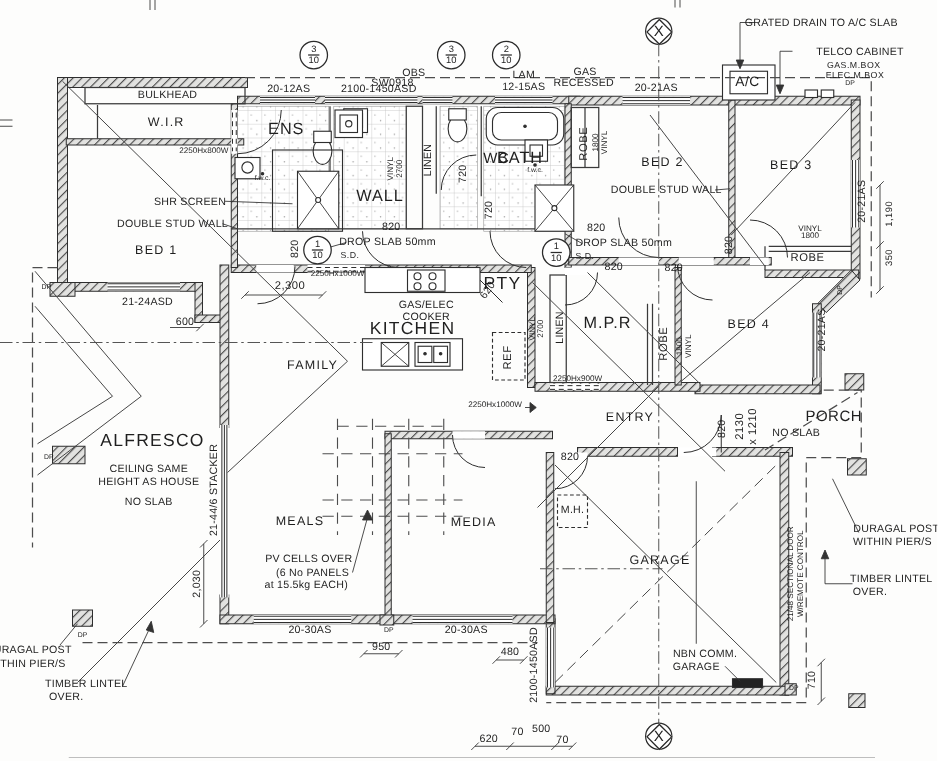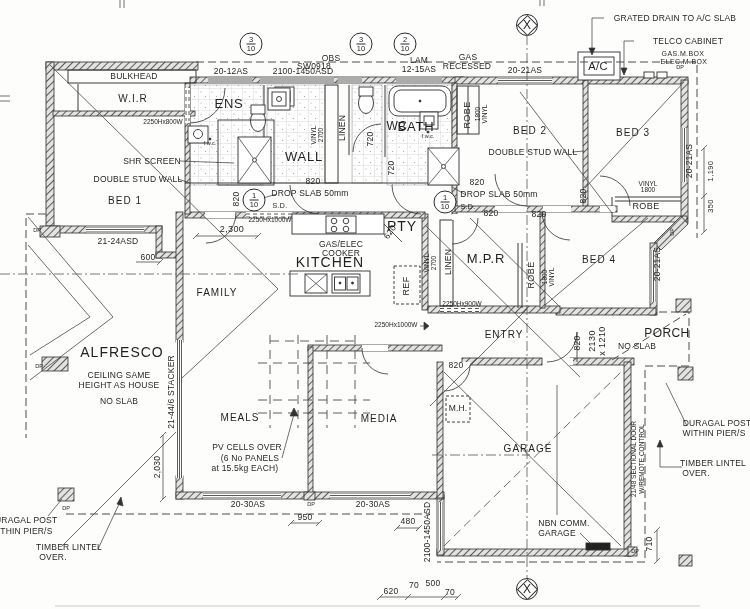--- a/index.html
+++ b/index.html
@@ -326,21 +326,21 @@
 <div class="lbl f13" style="left:229px;top:103px">ENS</div>
 <div class="lbl f13" style="left:304px;top:156px">WALL</div>
 <div class="lbl f12" style="left:369px;top:126px">WC</div>
 <div class="lbl f13" style="left:416px;top:126px">BATH</div>
 <div class="lbl f15" style="left:125px;top:201px">BED 1</div>
 <div class="lbl f15" style="left:530px;top:131px">BED 2</div>
 <div class="lbl f15" style="left:633px;top:133px">BED 3</div>
 <div class="lbl f15" style="left:599px;top:260px">BED 4</div>
 <div class="lbl f14" style="left:330px;top:262px">KITCHEN</div>
 <div class="lbl f14" style="left:402px;top:226px">PTY</div>
-<div class="lbl f15" style="left:217px;top:293px">FAMILY</div>
+<div class="lbl f15" style="left:250px;top:293px">FAMILY</div>
 <div class="lbl f13" style="left:486px;top:258px">M.P.R</div>
 <div class="lbl f15" style="left:504px;top:335px">ENTRY</div>
 <div class="lbl f14" style="left:122px;top:352px">ALFRESCO</div>
 <div class="lbl f15" style="left:240px;top:418px">MEALS</div>
 <div class="lbl f15" style="left:379px;top:419px">MEDIA</div>
 <div class="lbl f15" style="left:528px;top:449px">GARAGE</div>
 <div class="lbl f12" style="left:639px;top:333px">PORCH</div>
 
 <div class="lbl f8" style="left:134px;top:76px">BULKHEAD</div>
 <div class="lbl f9 rot" style="left:467px;top:115px">ROBE</div>
@@ -375,21 +375,21 @@
 <div class="lbl f8" style="left:118px;top:241px">21-24ASD</div>
 <div class="lbl f8 rot" style="left:171px;top:392px">21-44/6 STACKER</div>
 <div class="lbl f8" style="left:248px;top:504px">20-30AS</div>
 <div class="lbl f8" style="left:373px;top:504px">20-30AS</div>
 <div class="lbl f8 rot" style="left:427px;top:532px">2100-1450ASD</div>
 <div class="lbl f65 rot" style="left:634px;top:459px">21/48 SECTIONAL DOOR</div>
 <div class="lbl f65 rot" style="left:642px;top:459px">W/REMOTE CONTROL</div>
 <div class="lbl f9 rot" style="left:592px;top:341px">2130</div>
 <div class="lbl f9 rot" style="left:602px;top:341px">x 1210</div>
 
-<div class="lbl f8" style="left:675px;top:18px">GRATED DRAIN TO A/C SLAB</div>
+<div class="lbl f8" style="left:657px;top:18px">GRATED DRAIN TO A/C SLAB</div>
 <div class="lbl f8" style="left:688px;top:41px">TELCO CABINET</div>
 <div class="lbl f7" style="left:683px;top:53px">GAS.M.BOX</div>
 <div class="lbl f7" style="left:684px;top:61px">ELEC.M.BOX</div>
 <div class="lbl f11" style="left:598px;top:66px">A/C</div>
 <div class="lbl f8" style="left:310px;top:193px">DROP SLAB 50mm</div>
 <div class="lbl f7" style="left:280px;top:205px">S.D.</div>
 <div class="lbl f8" style="left:499px;top:194px">DROP SLAB 50mm</div>
 <div class="lbl f7" style="left:468px;top:206px">S.D.</div>
 <div class="lbl f8" style="left:152px;top:161px">SHR SCREEN</div>
 <div class="lbl f8" style="left:138px;top:179px">DOUBLE STUD WALL</div>

